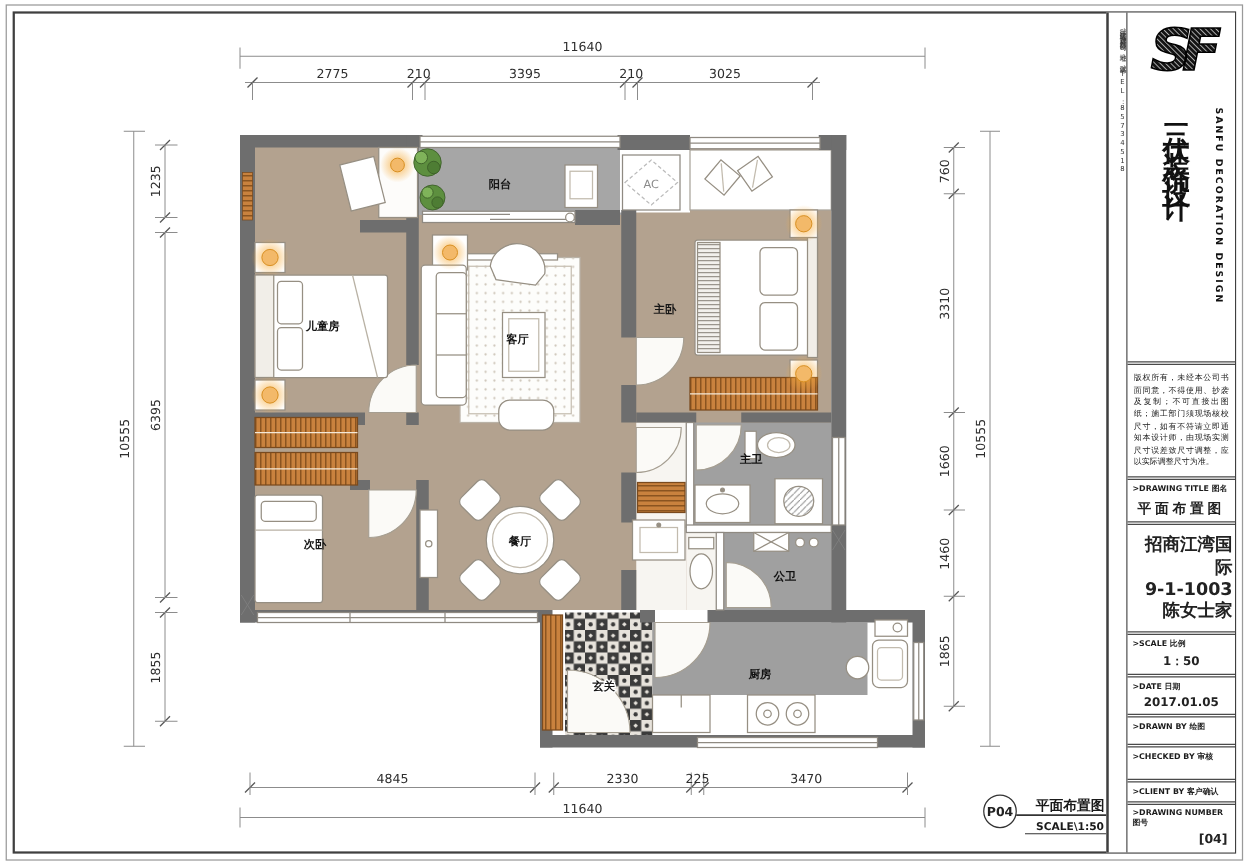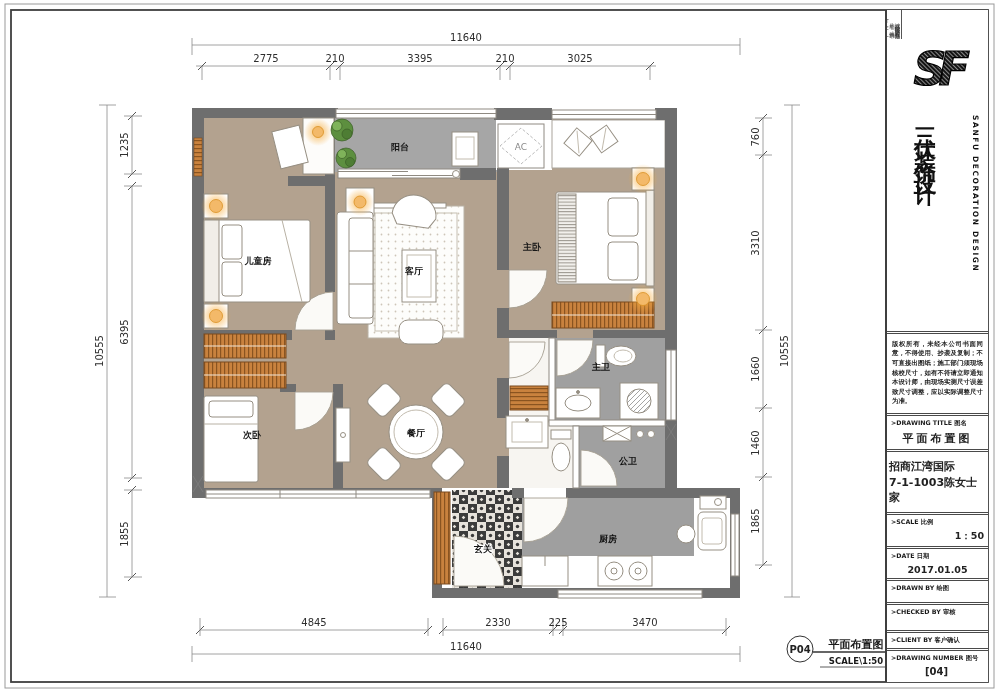--- a/index.html
+++ b/index.html
@@ -4,44 +4,44 @@
 <style>
   html,body{margin:0;padding:0;background:#fff;}
   #sheet{position:relative;width:1000px;height:691px;background:#fff;overflow:hidden;
          font-family:"DejaVu Sans",sans-serif;color:#222;}
   svg text{font-family:"DejaVu Sans",sans-serif;}
   .dim{font-size:10px;fill:#2e2e2e;}
   .rlabel{font-size:9px;font-weight:bold;fill:#161616;}
   .rlabel-light{font-size:9px;font-weight:bold;fill:#111;}
   
   #tblock{position:absolute;left:885px;top:10px;width:103px;height:672px;background:#fff;
-          border-left:2px solid #3f3f3f;box-sizing:border-box;display:flex;flex-direction:column;}
+          border-left:2px solid #3f3f3f;box-sizing:border-box;display:flex;}
   #company-strip{width:15px;border-right:1px solid #555;box-sizing:border-box;
     writing-mode:vertical-rl;text-orientation:upright;font-size:5.5px;line-height:1;
     padding:8px 1px 0 1px;color:#333;letter-spacing:1px;overflow:hidden;}
   #tb-main{flex:1;display:flex;flex-direction:column;box-sizing:border-box;}
   .sec{border-bottom:3px double #4a4a4a;padding:3px 4px;box-sizing:border-box;}
   .sec-label{font-size:6.3px;font-weight:bold;color:#1c1c1c;letter-spacing:0;}
   .sec-value{font-size:9.5px;font-weight:bold;text-align:center;margin-top:3px;}
   #sec-brand{position:relative;height:292px;border-bottom:3px double #4a4a4a;}
   #brand-cn{position:absolute;top:72px;left:24px;writing-mode:vertical-rl;text-orientation:upright;
     font-size:22px;letter-spacing:11px;font-weight:600;color:#111;
     font-family:"DejaVu Serif","Liberation Serif",serif;}
   #brand-en{position:absolute;top:76px;right:8px;writing-mode:vertical-rl;
     font-size:7.5px;letter-spacing:1.6px;font-weight:bold;color:#111;}
   #logo-wrap{position:absolute;top:6px;left:50%;transform:translateX(-44%);}
-  #sec-copy{font-size:6.4px;line-height:1.5;font-weight:bold;color:#222;padding:6px 5px;
+  #sec-copy{font-size:6.4px;line-height:1.5;font-weight:normal;color:#222;padding:6px 5px;
     border-bottom:3px double #4a4a4a;text-align:justify;}
   #sec-title .sec-value{font-size:11px;letter-spacing:3px;}
-  #sec-project{text-align:left;font-weight:bold;font-size:11px;padding:6px 2px;}
+  #sec-project{text-align:right;font-weight:bold;font-size:14px;padding:6px 2px;}
   #sec-project div{margin:1px 0;}
   #sec-client{flex:1;}
   #sec-number{border-bottom:none;border-top:none;margin-top:auto;padding-bottom:5px;}
-  #sec-number .sec-value{text-align:center;padding-right:2px;font-size:10px;}
-  .v-indent{text-align:right;}
+  #sec-number .sec-value{text-align:right;padding-right:2px;font-size:10px;}
+  .v-indent{text-align:center;}
 </style>
 </head>
 <body>
 
 <div id="sheet">
 
 <svg width="1000" height="691" viewBox="0 0 1000 691" style="position:absolute;left:0;top:0;">
   <defs>
     <pattern id="p-dots" width="7" height="7" patternUnits="userSpaceOnUse">
       <circle cx="3.5" cy="3.5" r="0.9" fill="#cdc5b8"></circle>
@@ -501,21 +501,21 @@
       <div id="brand-cn">三伏装饰设计</div>
       <div id="brand-en">SANFU DECORATION DESIGN</div>
     </div>
     <div id="sec-copy">版权所有，未经本公司书面同意，不得使用、抄袭及复制；不可直接出图纸；施工部门须现场核校尺寸，如有不符请立即通知本设计师，由现场实测尺寸误差致尺寸调整，应以实际调整尺寸为准。</div>
     <div class="sec" id="sec-title">
       <div class="sec-label">&gt;DRAWING TITLE 图名</div>
       <div class="sec-value">平面布置图</div>
     </div>
     <div class="sec" id="sec-project">
       <div>招商江湾国际</div>
-      <div>7-1-1003陈女士家</div>
+      <div>9-1-1003陈女士家</div>
     </div>
     <div class="sec">
       <div class="sec-label">&gt;SCALE 比例</div>
       <div class="sec-value v-indent">1：50</div>
     </div>
     <div class="sec">
       <div class="sec-label">&gt;DATE 日期</div>
       <div class="sec-value">2017.01.05</div>
     </div>
     <div class="sec" style="min-height:24px;">

